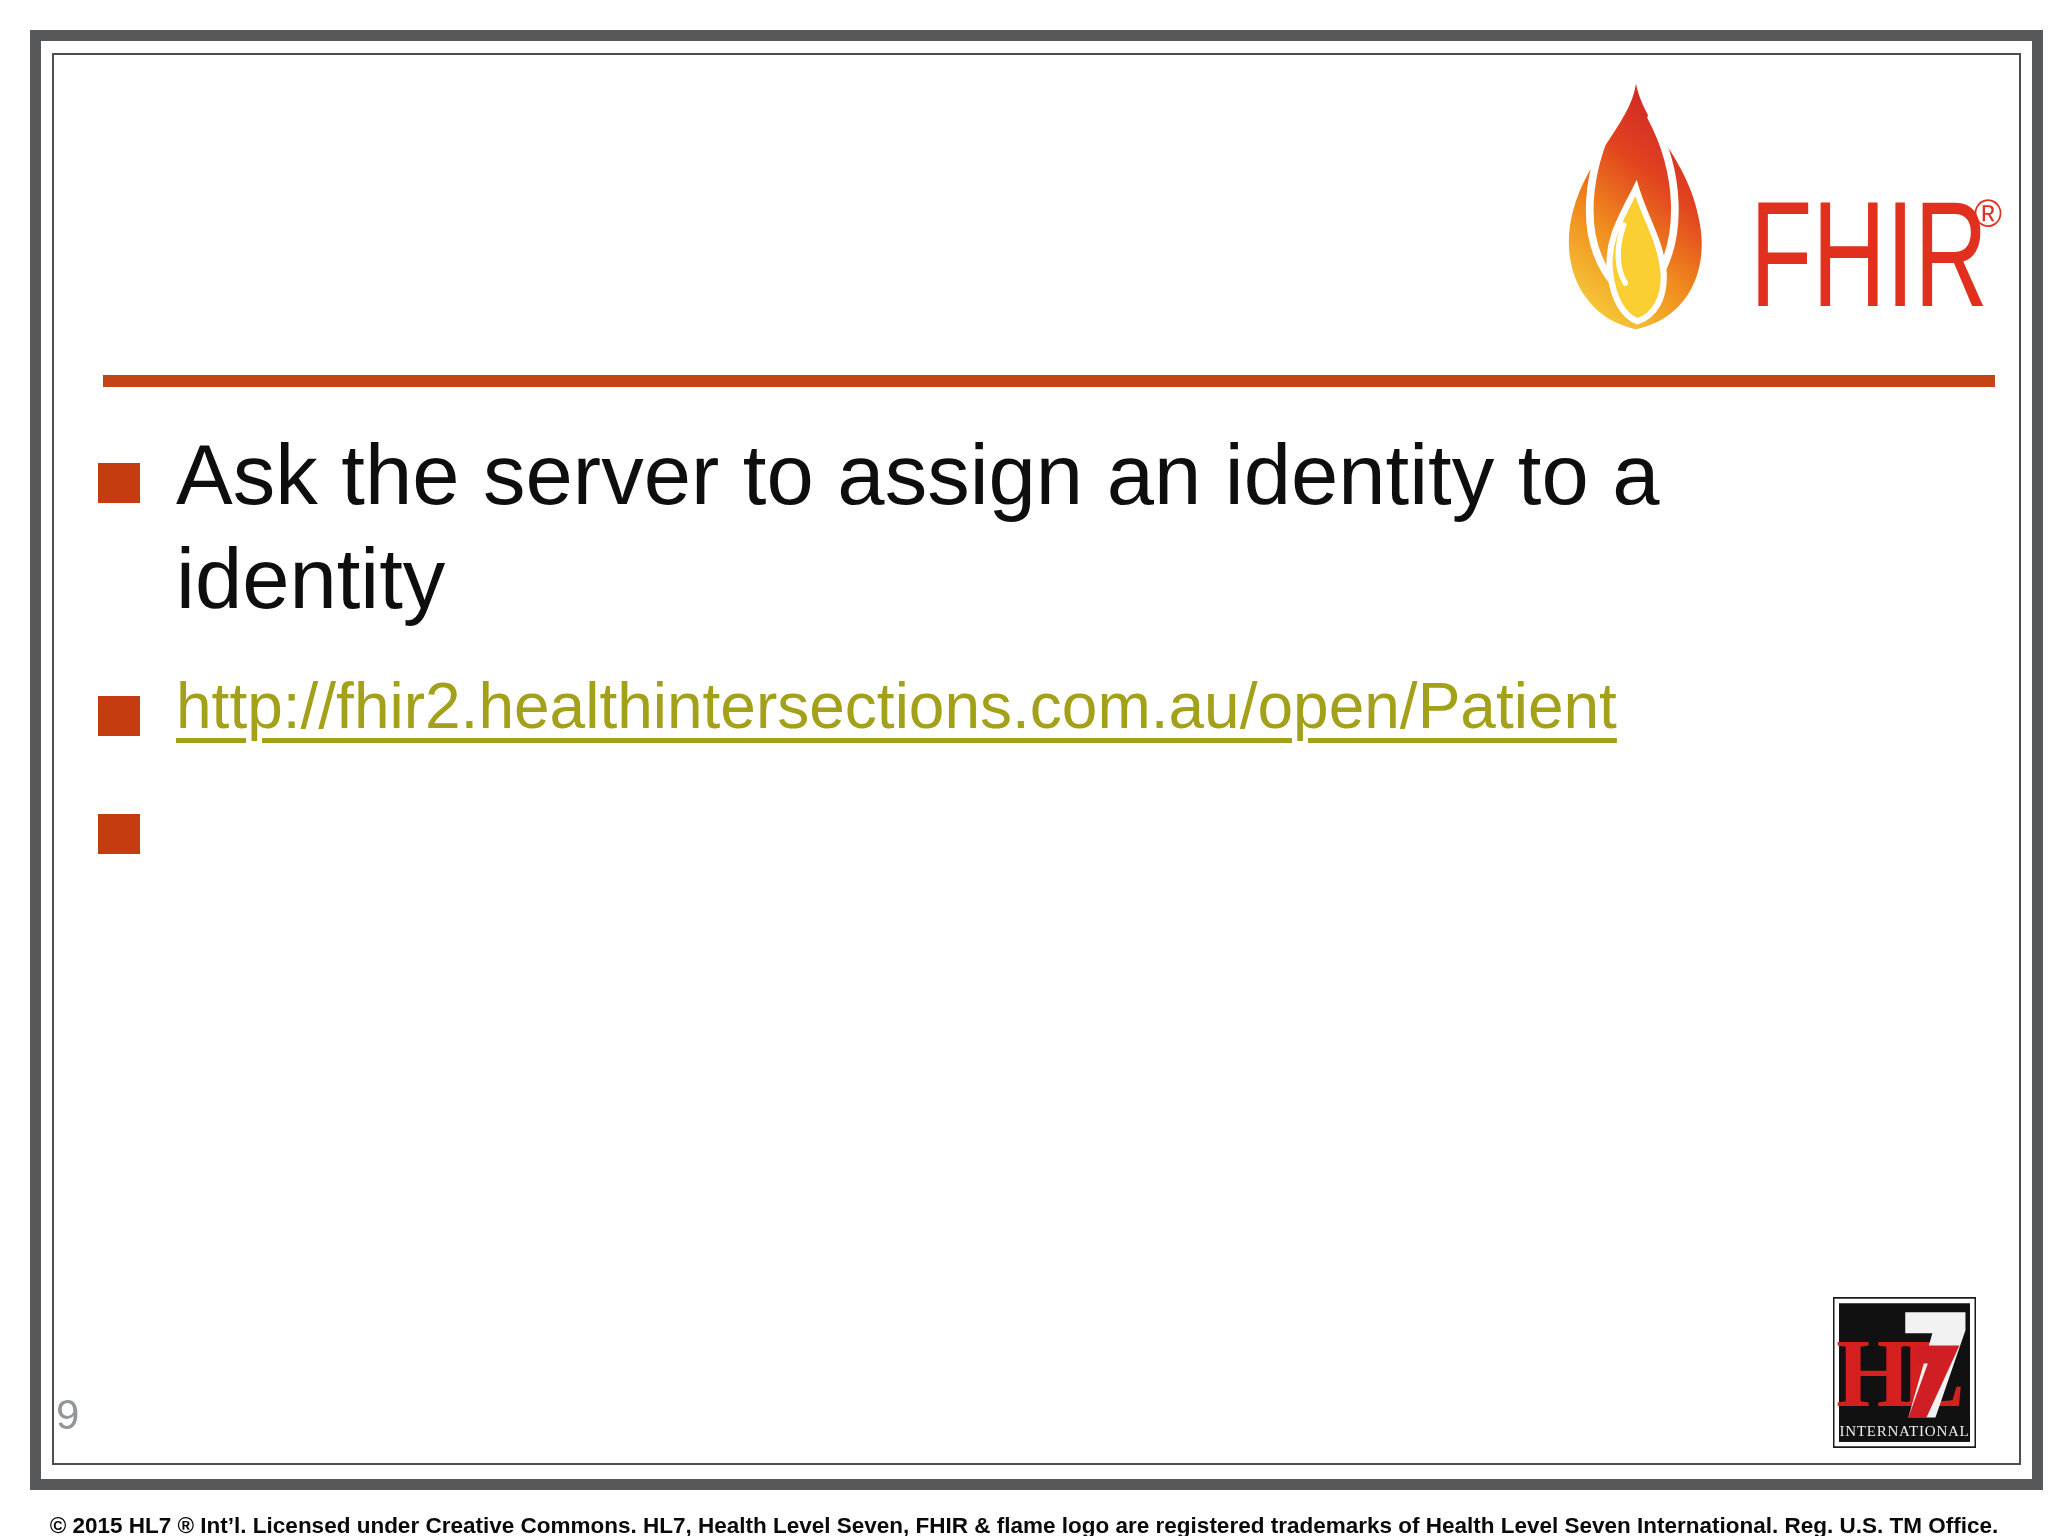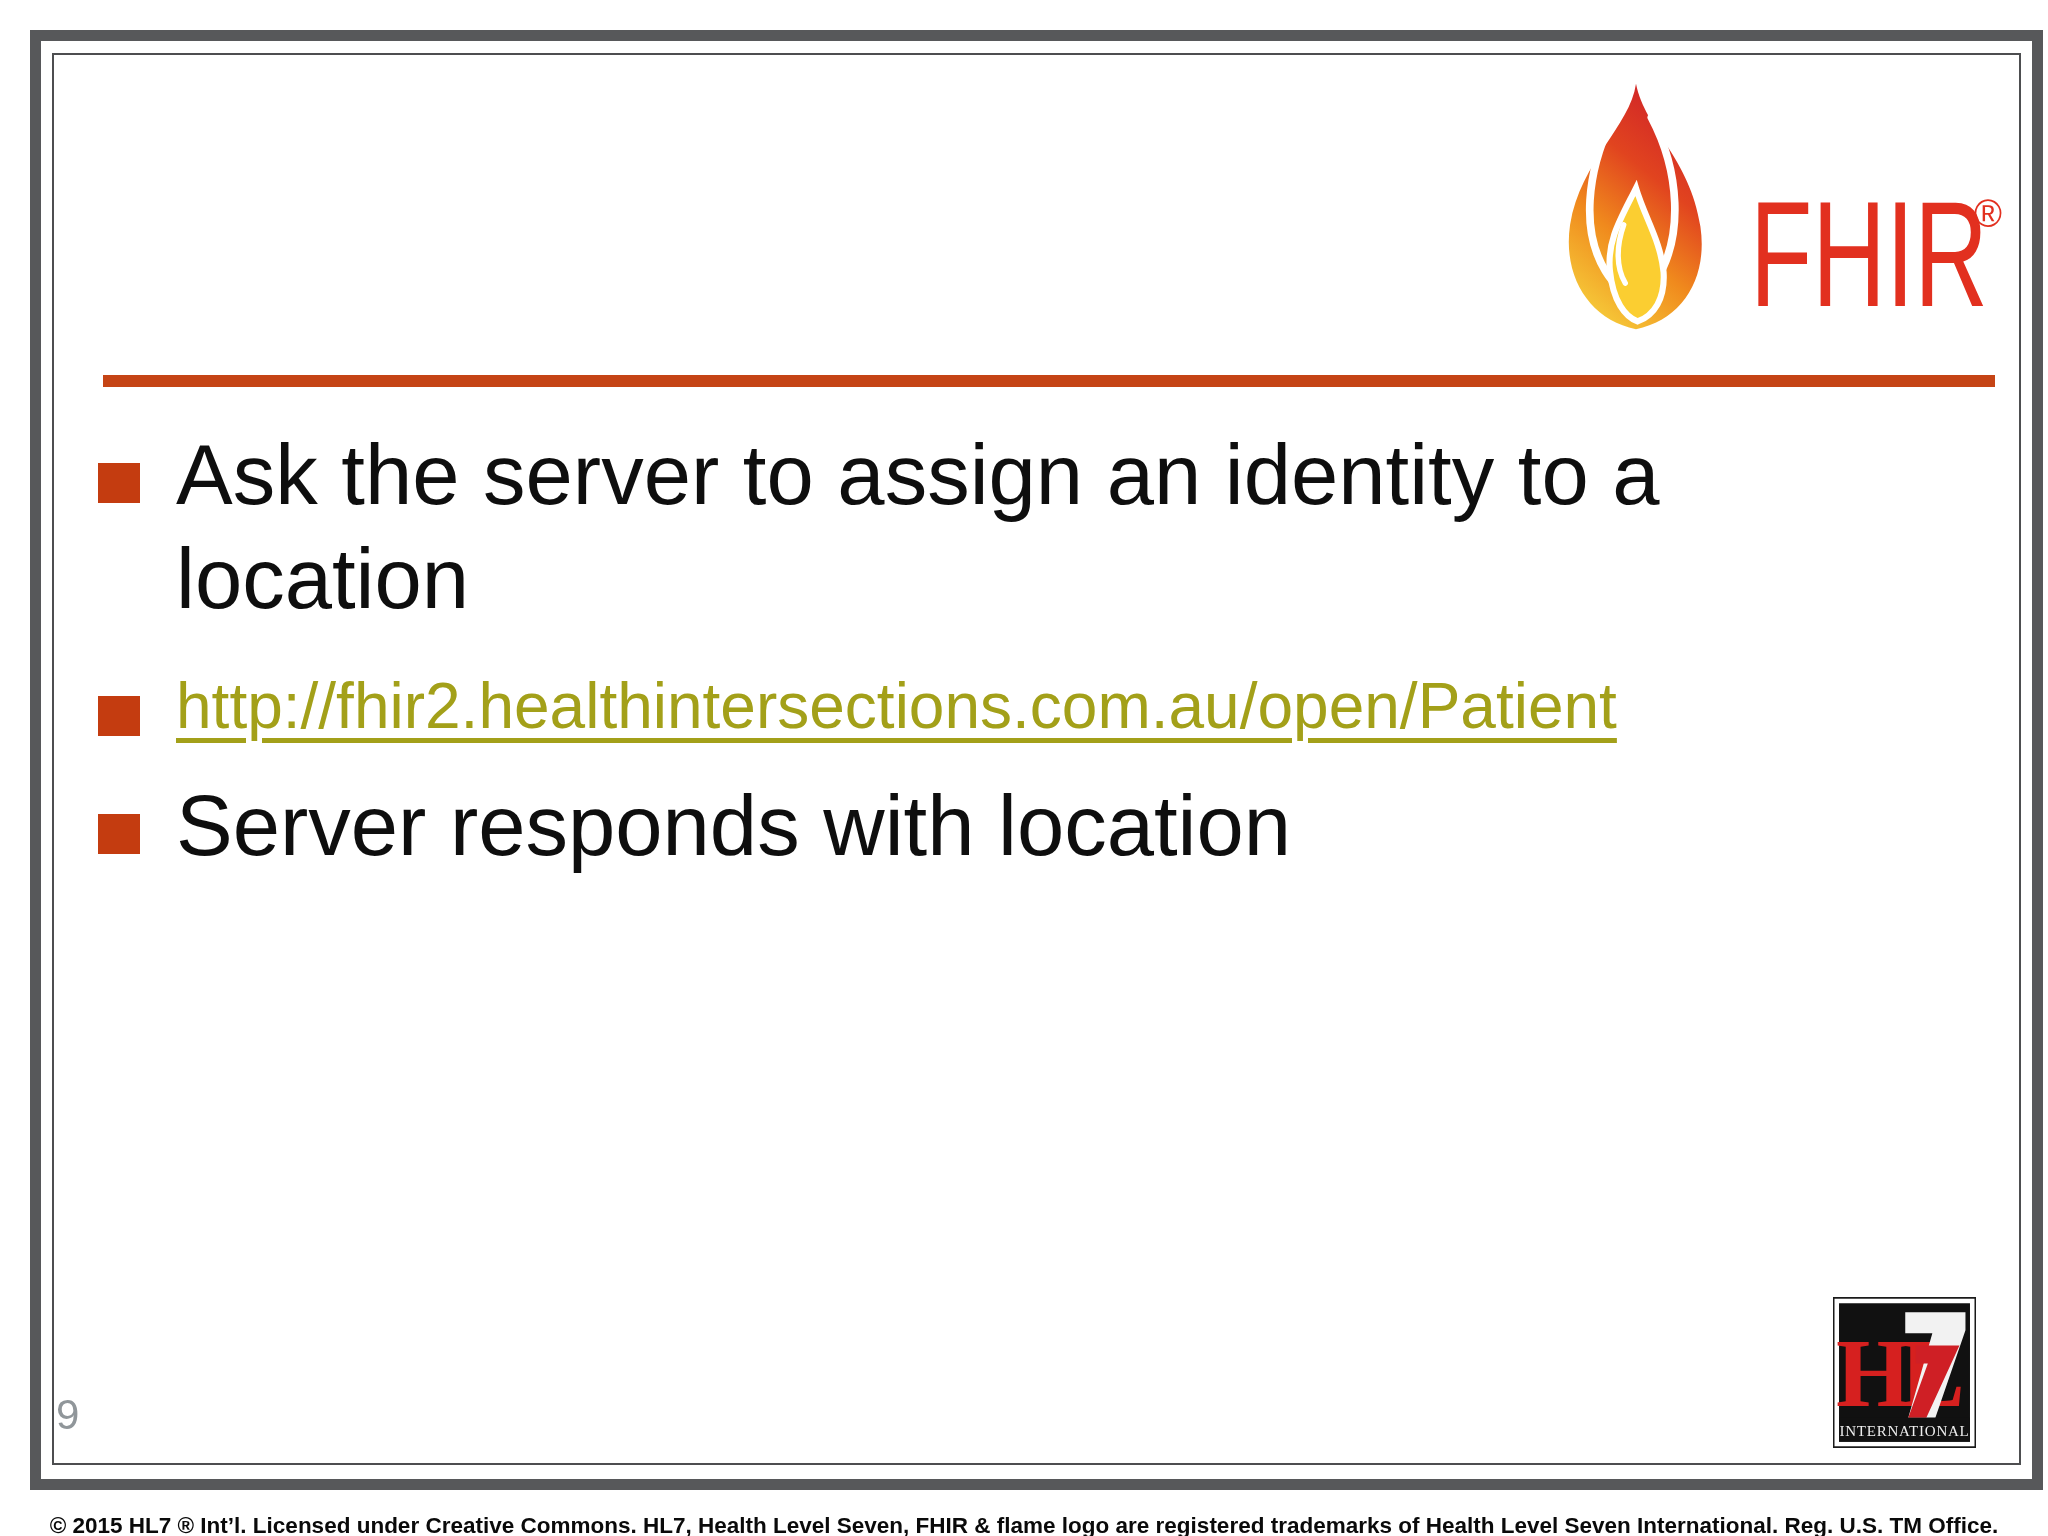--- a/index.html
+++ b/index.html
@@ -77,36 +77,33 @@
       <path d="M52 96 C 47 110, 47 124, 53 134" fill="none" stroke="#ffffff" stroke-width="3.5" stroke-linecap="round"></path>
     </svg>
     <span class="fhir-word" style="color:#E2301F;">FHIR</span>
     <span class="fhir-reg" style="color:#E2301F;">®</span>
 
     <ul class="bullets">
       <li>
         <span class="bullet-sq" style="background:#C43C10;"></span>
         <span class="bullet-text">
           <span class="bullet-line">Ask the server to assign an identity to a</span>
-          <span class="bullet-line">location</span>
+          <span class="bullet-line">identity</span>
         </span>
       </li>
       <li>
         <span class="bullet-sq" style="background:#C43C10;"></span>
         <span class="bullet-text">
           <span class="url-line">
             <a class="url-link" style="color:#A3A019;">http://fhir2.healthintersections.com.au/open/Patient</a>
           </span>
         </span>
       </li>
       <li>
         <span class="bullet-sq" style="background:#C43C10;"></span>
-        <span class="bullet-text">
-          <span class="bullet-line">Server responds with location</span>
-        </span>
       </li>
     </ul>
 
     <span class="page-num">9</span>
 
     <svg class="hl7" width="143" height="151" viewBox="0 0 95 100">
       <rect x="0" y="0" width="95" height="100" fill="#ffffff" stroke="#1a1a1a" stroke-width="2"></rect>
       <rect x="4" y="4" width="87" height="92" fill="#111111"></rect>
       <text x="2" y="72" font-family="Liberation Serif, serif" font-weight="bold" font-size="64" letter-spacing="-7" fill="#D6201F">HL</text>
       <polygon points="48,10 88,10 88,22 68,80 50,80 66,24 48,24" fill="#f2f2f2"></polygon>

